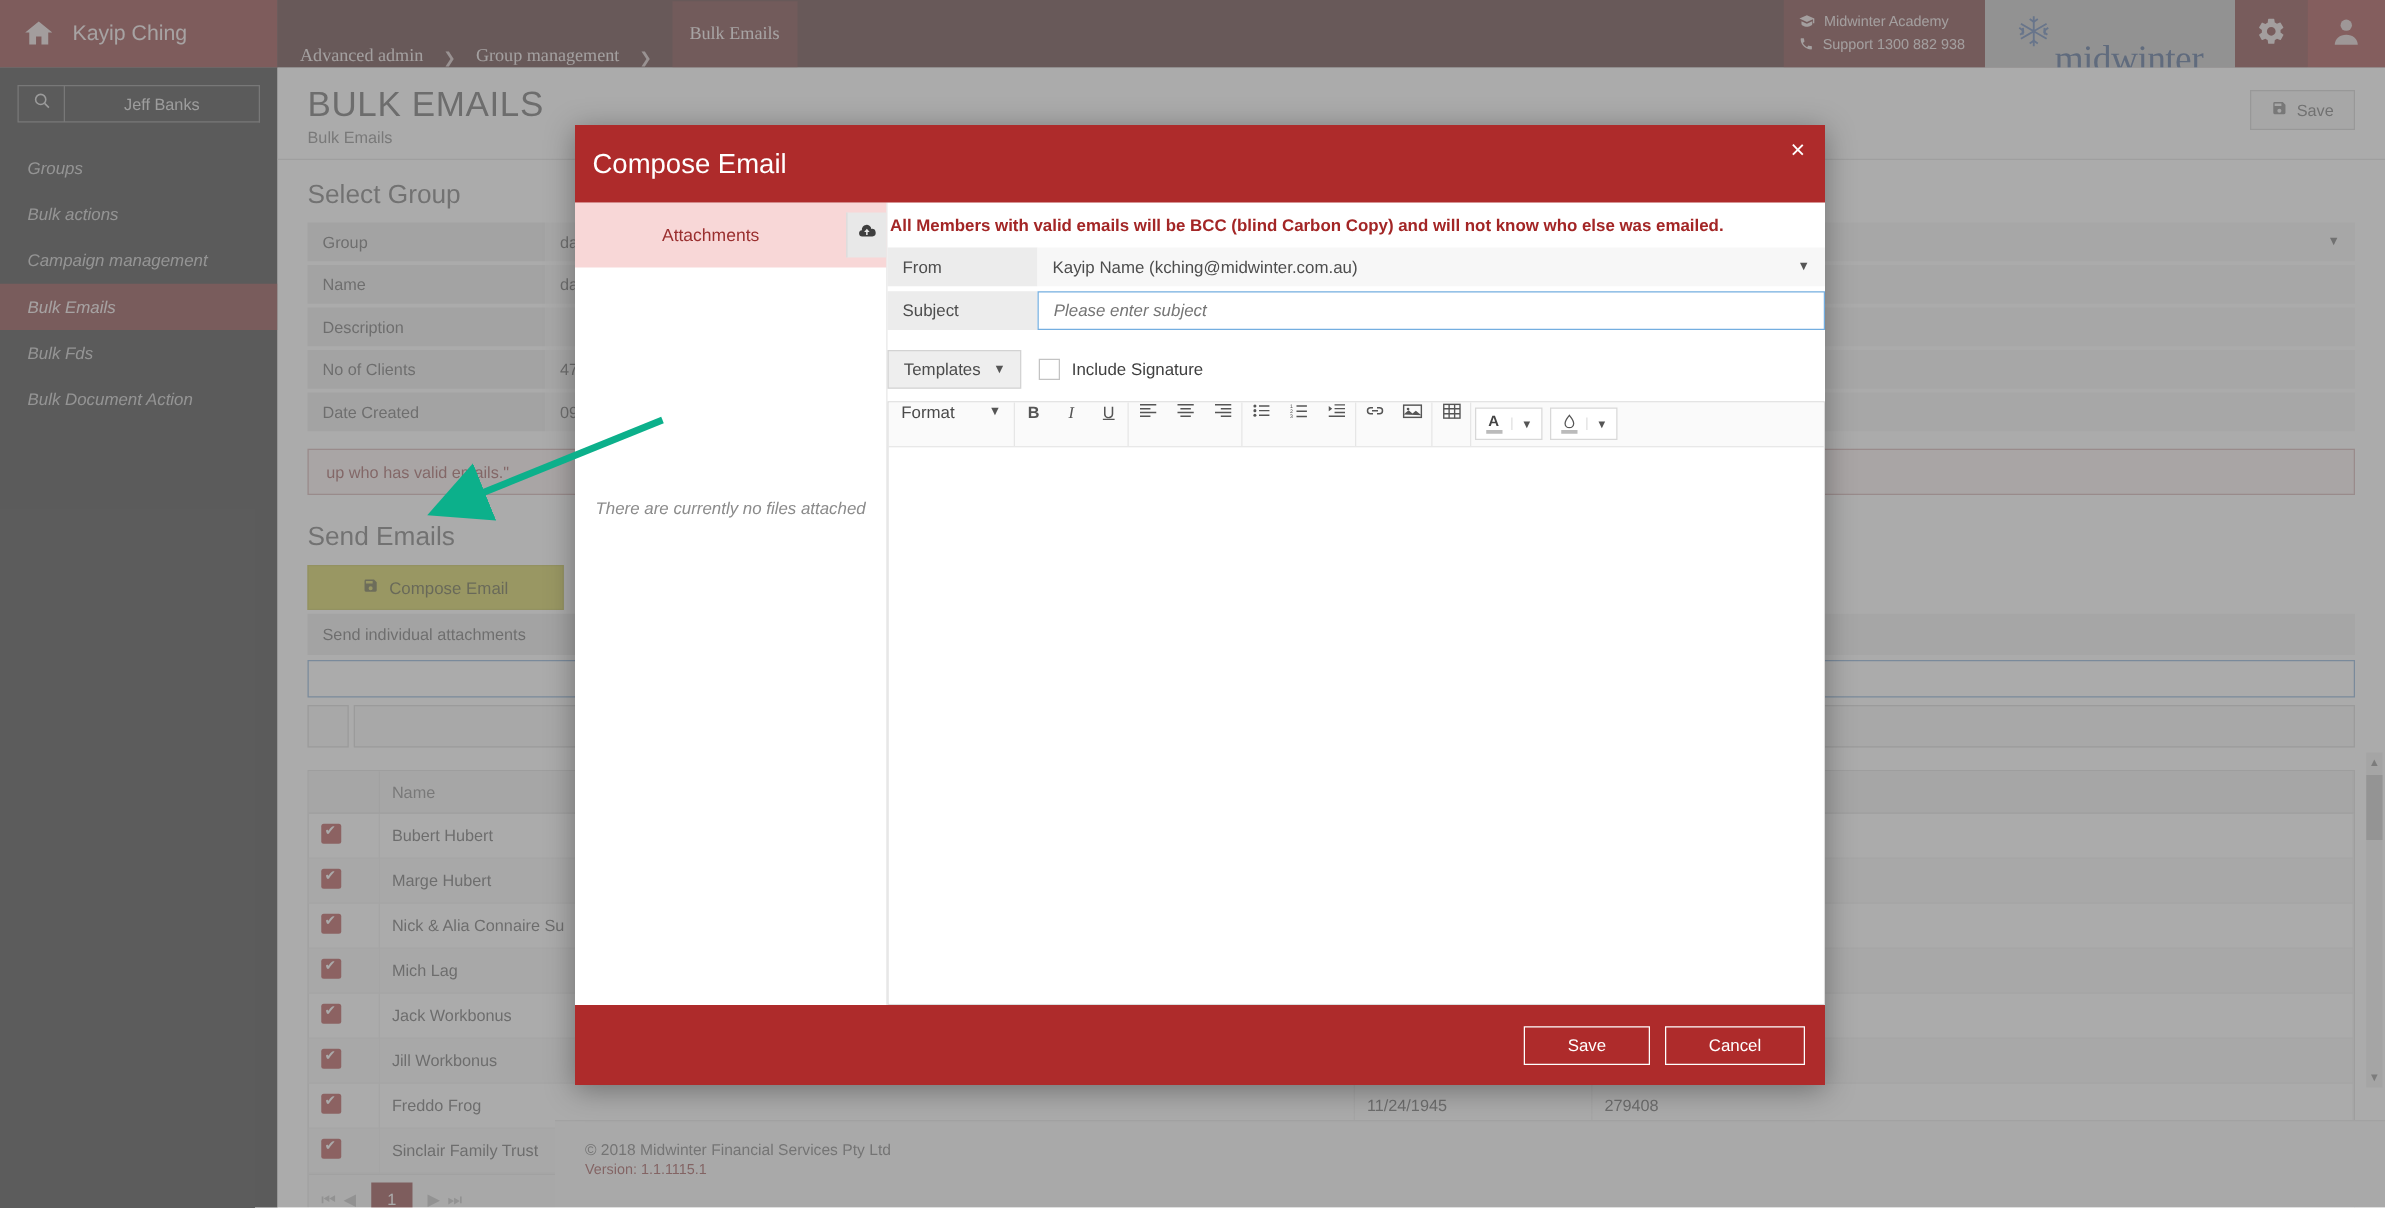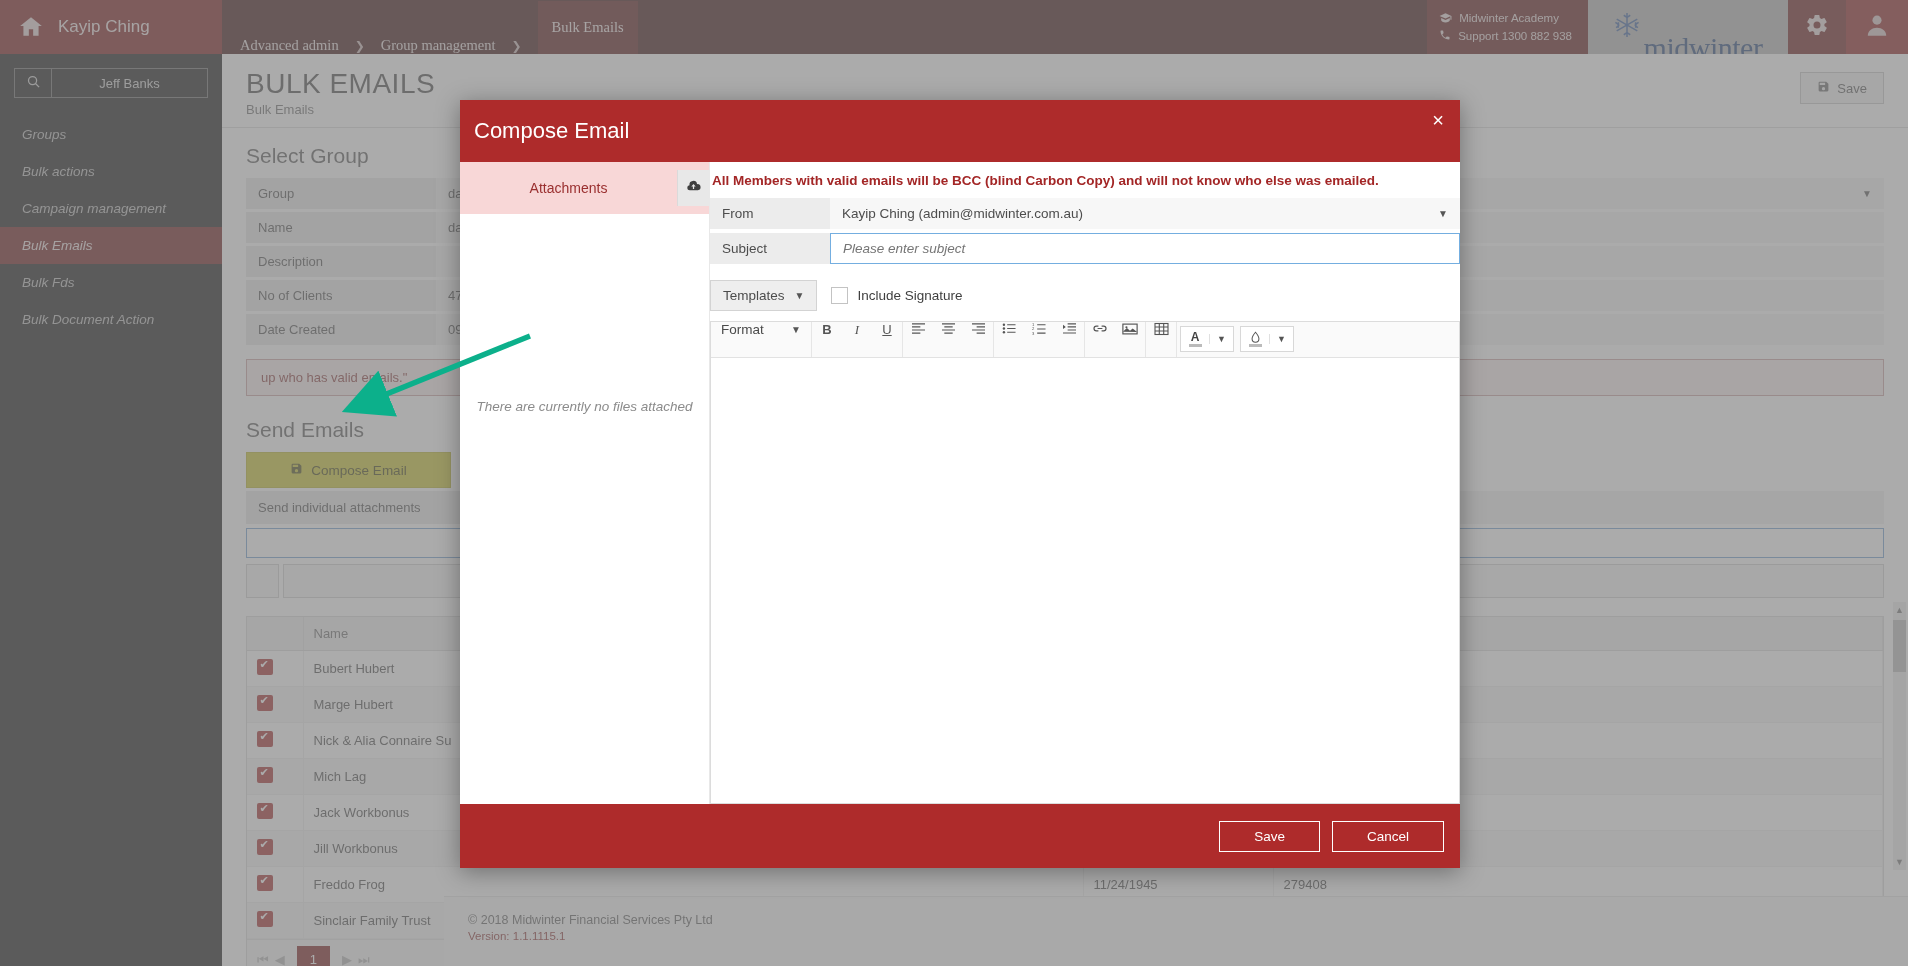--- a/index.html
+++ b/index.html
@@ -439,21 +439,21 @@
         </div>
         <div class="attbody">There are currently no files attached</div>
       </div>
 
       <div class="epane">
         <div class="bccnote">All Members with valid emails will be BCC (blind Carbon Copy) and will not know who else was emailed.</div>
 
         <div class="frow">
           <div class="flab">From</div>
           <div class="fval">
-            <span>Kayip Ching (admin@midwinter.com.au)</span>
+            <span>Kayip Name (kching@midwinter.com.au)</span>
             <span class="caret">▼</span>
           </div>
         </div>
 
         <div class="frow">
           <div class="flab">Subject</div>
           <input class="fin" type="text" placeholder="Please enter subject" style="">
         </div>
 
         <div class="trow">

